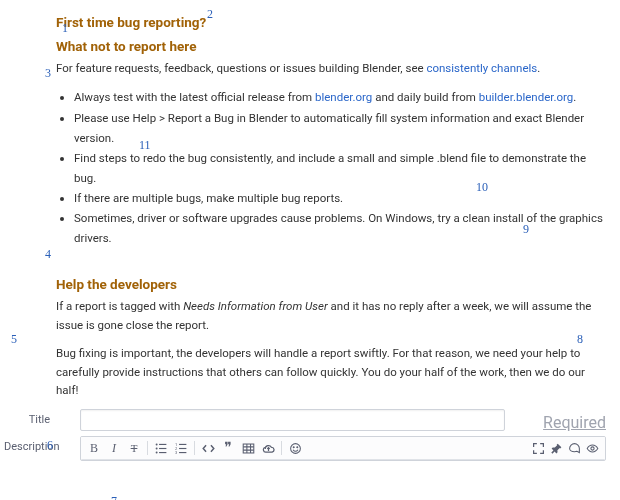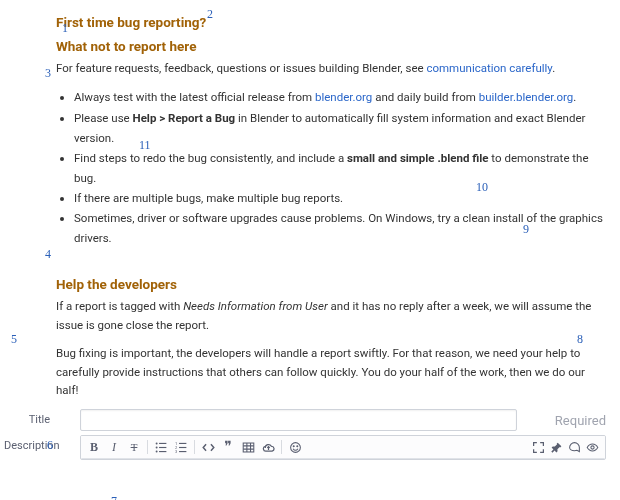--- a/index.html
+++ b/index.html
@@ -1,47 +1,47 @@
 <!DOCTYPE html>
 <html><head>
 <meta charset="utf-8">
 <style>
   * { box-sizing: border-box; margin: 0; padding: 0; }
   body { font-family: -apple-system, BlinkMacSystemFont, "Segoe UI", Roboto, sans-serif; font-size: 12px; color: #222; background: #fff; width: 620px; }
   .page { padding: 6px 14px 10px 56px; }
   h3 { font-size: 13.5px; font-weight: 700; color: #a16207; margin: 8px 0 5px 0; }
   p { font-size: 11.5px; line-height: 1.6; color: #333; margin: 3px 0 10px 0; }
   a { color: #2a66c9; text-decoration: none; }
-  b { font-weight: 700; }
+  b { font-weight: 400; }
   ul { list-style: disc; padding-left: 18px; margin: 3px 0 28px 0; }
   li { font-size: 11.5px; line-height: 1.75; color: #333; }
   .em { font-style: italic; }
   .field-row { display: flex; align-items: flex-start; margin: 4px 0; gap: 24px; }
   .field-label { width: 46px; text-align: right; font-size: 11px; color: #5a5f70; padding-top: 4px; margin-left: -52px; margin-right: 6px; flex-shrink:0; }
   .title-input { flex: 1; height: 22px; border: 1px solid #cfd3da; border-radius: 2px; padding: 0 4px; font-size: 11px; box-shadow: inset 0 1px 2px rgba(0,0,0,0.06);}
-  .req { font-size: 13px; color: #a0a4af; margin-left: 14px; padding-top: 4px; }
+  .req { font-size: 16px; color: #a0a4af; margin-left: 14px; padding-top: 4px; text-decoration: underline; }
   .editor-wrap { flex: 1; border: 1px solid #cfd3da; border-radius: 2px; overflow: hidden; }
   .toolbar { display: flex; align-items: center; gap: 2px; padding: 3px 5px; border-bottom: 1px solid #e0e3e8; background: #fcfcfd; color: #5a5f70; font-size: 11.5px; }
   .toolbar .group { display: flex; gap: 4px; align-items: center; }
   .toolbar .sep { width: 1px; height: 14px; background: #d8dbe0; margin: 0 3px; }
   .spacer { flex: 1; }
   .tb-btn { width: 16px; height: 16px; display: flex; align-items: center; justify-content: center; cursor: pointer; color:#5a5f70; }
   .tb-btn svg { width: 13px; height: 13px; display:block; }
   .num { position: absolute; font-family: Georgia, "Times New Roman", serif; font-size: 12px; color: #2a5fb8; font-style: normal; pointer-events:none; }
 </style>
 </head>
 <body>
 
 <div class="page">
 
   <h3>First time bug reporting?</h3>
 
   <h3>What not to report here</h3>
   <p>
-    <span>For feature requests, feedback, questions or issues building Blender, see </span><a href="#">communication carefully</a><span>.</span>
+    <span>For feature requests, feedback, questions or issues building Blender, see </span><a href="#">consistently channels</a><span>.</span>
   </p>
 
   <ul>
     <li><span>Always test with the latest official release from </span><a href="#">blender.org</a><span> and daily build from </span><a href="#">builder.blender.org</a><span>.</span></li>
     <li><span>Please use </span><b>Help &gt; Report a Bug</b><span> in Blender to automatically fill system information and exact Blender version.</span></li>
     <li><span>Find steps to redo the bug consistently, and include a </span><b>small and simple .blend file</b><span> to demonstrate the bug.</span></li>
     <li>If there are multiple bugs, make multiple bug reports.</li>
     <li>Sometimes, driver or software upgrades cause problems. On Windows, try a clean install of the graphics drivers.</li>
   </ul>
 

